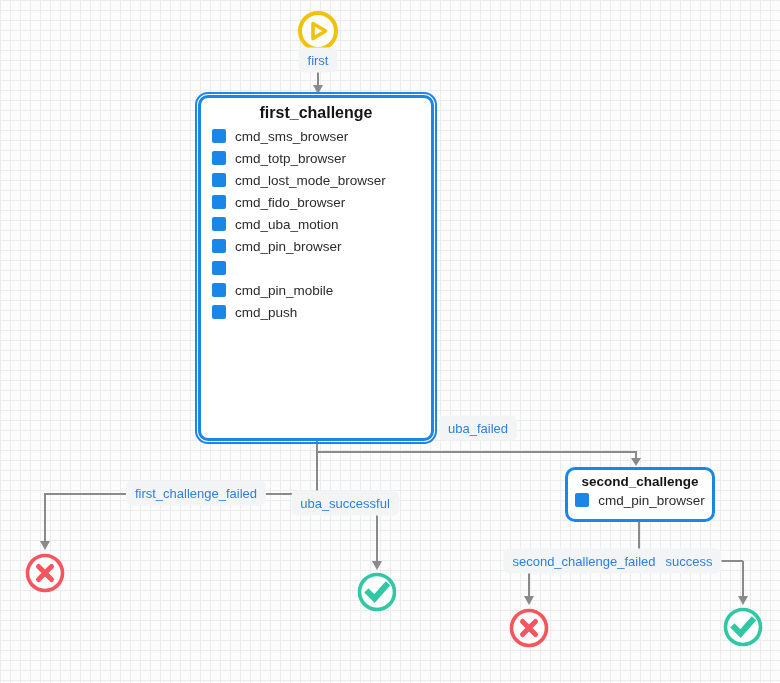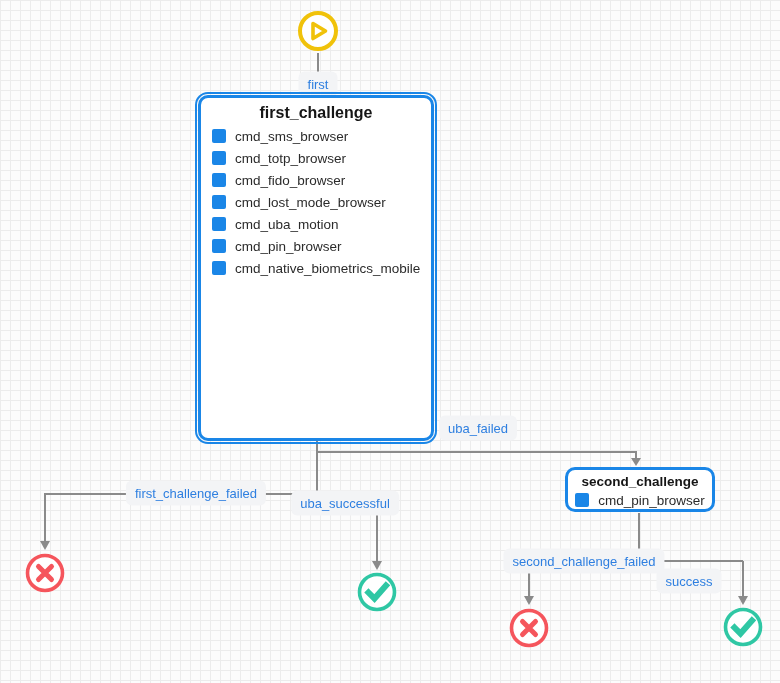--- a/index.html
+++ b/index.html
@@ -94,62 +94,69 @@
     <polygon class="arrow-head" points="738,596 748,596 743,605"></polygon>
   </svg>
 
   <div class="icon-node" style="left:296px; top:9px;">
     <svg width="44" height="44" viewBox="0 0 44 44">
       <circle cx="22" cy="22" r="18" fill="#ffffff" stroke="#f0c20a" stroke-width="4"></circle>
       <path d="M17 14.5 L29.5 22 L17 29.5 Z" fill="none" stroke="#f0c20a" stroke-width="3.6" stroke-linejoin="round"></path>
     </svg>
   </div>
 
-  <div class="edge-label" style="left:318px; top:84px;">first</div>
+  <div class="edge-label" style="left:318px; top:60px;">first</div>
   <div class="edge-label" style="left:478px; top:428px;">uba_failed</div>
   <div class="edge-label" style="left:196px; top:493px;">first_challenge_failed</div>
   <div class="edge-label" style="left:345px; top:503px;">uba_successful</div>
   <div class="edge-label" style="left:584px; top:561px;">second_challenge_failed</div>
-  <div class="edge-label" style="left:689px; top:581px;text-align:center;">success</div>
+  <div class="edge-label" style="left:689px; top:561px;text-align:center;">success</div>
 
   <div class="node selected" style="left:198px; top:95px; width:236px; height:346px;">
     <div class="node-title">first_challenge</div>
     <div class="node-items">
         <div class="node-item">
         <span class="sq"></span>
         <span class="item-label">cmd_sms_browser</span>
       </div>
         <div class="node-item">
         <span class="sq"></span>
         <span class="item-label">cmd_totp_browser</span>
       </div>
         <div class="node-item">
         <span class="sq"></span>
-        <span class="item-label">cmd_fido_browser</span>
+        <span class="item-label">cmd_lost_mode_browser</span>
       </div>
         <div class="node-item">
         <span class="sq"></span>
-        <span class="item-label">cmd_lost_mode_browser</span>
+        <span class="item-label">cmd_fido_browser</span>
       </div>
         <div class="node-item">
         <span class="sq"></span>
         <span class="item-label">cmd_uba_motion</span>
       </div>
         <div class="node-item">
         <span class="sq"></span>
         <span class="item-label">cmd_pin_browser</span>
       </div>
         <div class="node-item">
         <span class="sq"></span>
-        <span class="item-label">cmd_native_biometrics_mobile</span>
+      </div>
+        <div class="node-item">
+        <span class="sq"></span>
+        <span class="item-label">cmd_pin_mobile</span>
+      </div>
+        <div class="node-item">
+        <span class="sq"></span>
+        <span class="item-label">cmd_push</span>
       </div>
       </div>
   </div>
 
-  <div class="node small" style="left:565px; top:467px; width:150px; height:45px;">
+  <div class="node small" style="left:565px; top:467px; width:150px; height:55px;">
     <div class="node-title">second_challenge</div>
     <div class="node-items">
         <div class="node-item">
         <span class="sq"></span>
         <span class="item-label">cmd_pin_browser</span>
       </div>
       </div>
   </div>
 
   <div class="icon-node" style="left:24px; top:552px;">

